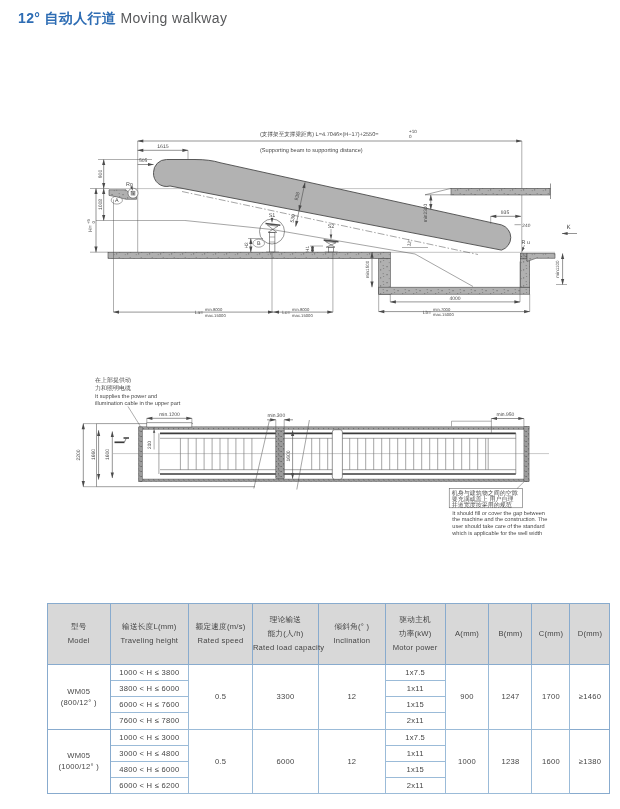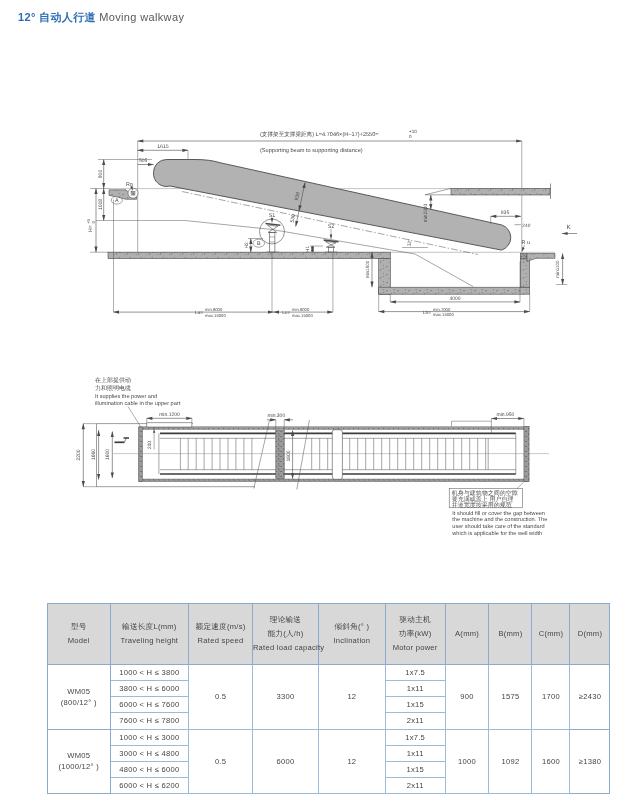--- a/index.html
+++ b/index.html
@@ -1,18 +1,18 @@
 <!DOCTYPE html>
 <html><head>
 <meta charset="utf-8">
 <style>
   html,body{margin:0;padding:0;background:#fff;}
   #page{position:relative;width:620px;height:809px;background:#fff;overflow:hidden;
         font-family:"Liberation Sans",sans-serif;}
-  #title{position:absolute;left:18px;top:9.5px;font-size:11px;font-weight:bold;color:#2e6db4;letter-spacing:0.35px;}
+  #title{position:absolute;left:18px;top:9.5px;font-size:14px;font-weight:bold;color:#2e6db4;letter-spacing:0.35px;}
   #title .en{color:#58595b;font-weight:normal;}
   svg text{font-family:"Liberation Sans",sans-serif;fill:#4a4a4a;text-rendering:geometricPrecision;}
   body{-webkit-font-smoothing:antialiased;}
   
   #spec{position:absolute;left:47px;top:603px;width:563px;height:191px;border-collapse:collapse;table-layout:fixed;
         font-size:7.6px;color:#454545;text-align:center;}
   #spec td{border:0.8px solid #9bbbd8;padding:0;line-height:1.45;letter-spacing:0.25px;}
   #spec .hd{background:#d8d8d8;height:60px;white-space:nowrap;line-height:1.85;}
   #spec td.ob{border-color:#88abce;}
   #spec{border:1px solid #86a9cc;}
@@ -388,23 +388,23 @@
 </tr>
 
 <tr>
  <td rowspan="4" class="ob">WM05<br>(800/12°&nbsp;)</td>
  <td>1000 &lt; H ≤ 3800</td>
  <td rowspan="4">0.5</td>
  <td rowspan="4">3300</td>
  <td rowspan="4">12</td>
  <td>1x7.5</td>
  <td rowspan="4">900</td>
- <td rowspan="4">1575</td>
+ <td rowspan="4">1247</td>
  <td rowspan="4">1700</td>
- <td rowspan="4" class="ob">≥2430</td>
+ <td rowspan="4" class="ob">≥1460</td>
 </tr>
 <tr>
           <td>3800 &lt; H ≤ 6000</td>
           <td>1x11</td>
         </tr>
 <tr>
           <td>6000 &lt; H ≤ 7600</td>
           <td>1x15</td>
         </tr>
 <tr>
@@ -413,21 +413,21 @@
         </tr>
 
 <tr>
  <td rowspan="4" class="ob">WM05<br>(1000/12°&nbsp;)</td>
  <td>1000 &lt; H ≤ 3000</td>
  <td rowspan="4">0.5</td>
  <td rowspan="4">6000</td>
  <td rowspan="4">12</td>
  <td>1x7.5</td>
  <td rowspan="4">1000</td>
- <td rowspan="4">1092</td>
+ <td rowspan="4">1238</td>
  <td rowspan="4">1600</td>
  <td rowspan="4" class="ob">≥1380</td>
 </tr>
 <tr>
           <td>3000 &lt; H ≤ 4800</td>
           <td>1x11</td>
         </tr>
 <tr>
           <td>4800 &lt; H ≤ 6000</td>
           <td>1x15</td>

